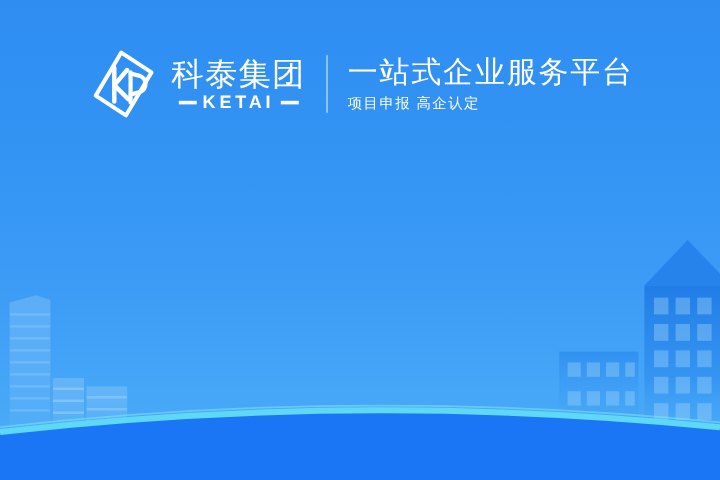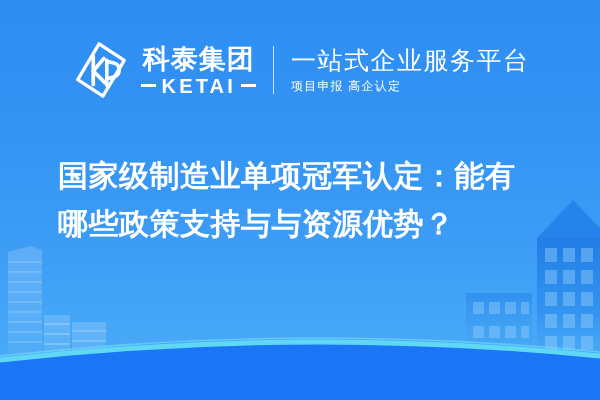--- a/index.html
+++ b/index.html
@@ -51,40 +51,40 @@
   .logo-words {
     display: flex;
     flex-direction: column;
     align-items: center;
     justify-content: center;
     margin-top: 1px;
   }
   .logo-cn {
     color: #ffffff;
     font-size: 27px;
-    font-weight: 700;
+    font-weight: 400;
     letter-spacing: 1px;
     line-height: 1.05;
     white-space: nowrap;
   }
   .logo-en-row {
     display: flex;
     align-items: center;
     gap: 5px;
     margin-top: 2px;
   }
   .logo-dash {
     display: block;
     width: 15px;
     height: 3px;
     background: #ffffff;
   }
   .logo-en {
     color: #ffffff;
-    font-size: 20px;
+    font-size: 15px;
     font-weight: 700;
     letter-spacing: 3.2px;
     line-height: 1;
     white-space: nowrap;
   }
   .divider {
     width: 1px;
     height: 48px;
     background: rgba(255,255,255,0.75);
     margin: 0 17px;
@@ -266,18 +266,14 @@
     </div>
 
     <div class="divider"></div>
 
     <div class="tagline-block">
       <div class="tagline-main">一站式企业服务平台</div>
       <div class="tagline-sub">项目申报 高企认定</div>
     </div>
   </div>
 
-  <div class="title-wrap">
-    <div class="title-line">国家级制造业单项冠军认定：能有</div>
-    <div class="title-line">哪些政策支持与与资源优势？</div>
-  </div>
 
 </div>
 
 </body></html>

